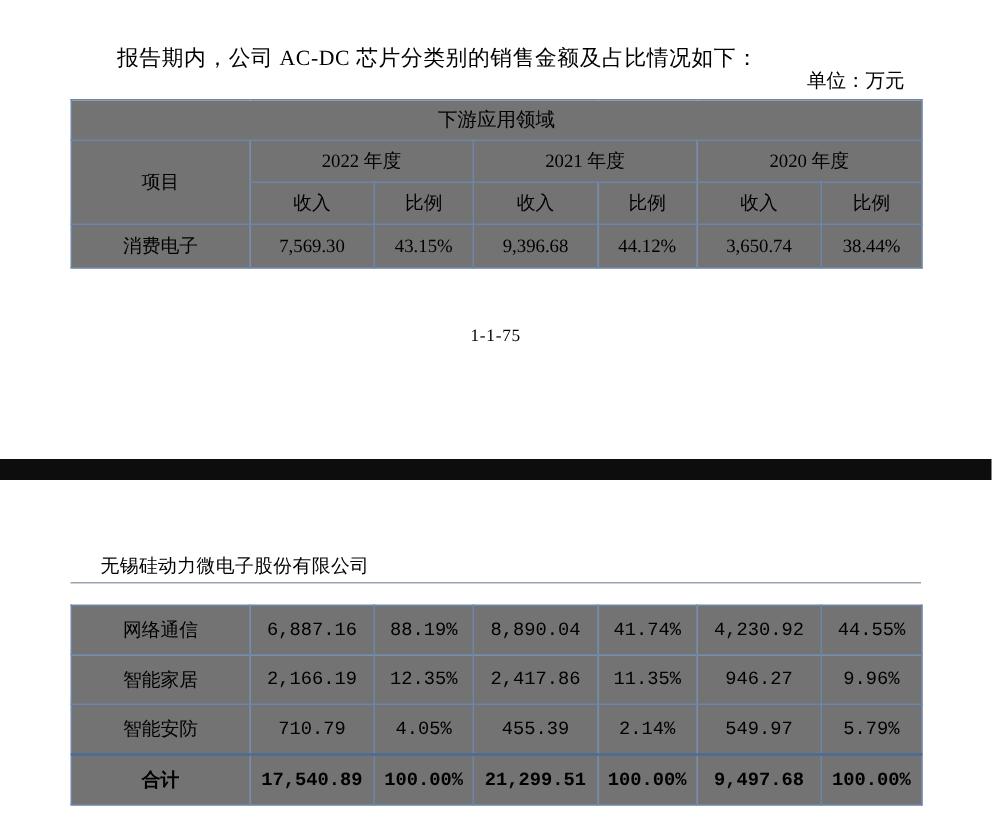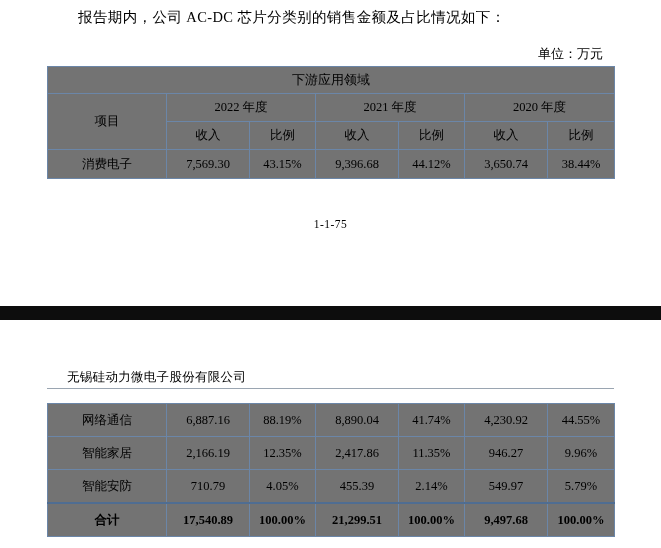--- a/index.html
+++ b/index.html
@@ -17,21 +17,21 @@
   }
   .page {
     position: relative;
     width: 661px;
     height: 548px;
   }
   
   .para {
     position: absolute;
     left: 78px;
-    top: 8px;
+    top: 29px;
     font-size: 14.5px;
     letter-spacing: 0.4px;
     white-space: nowrap;
   }
   .unit-line {
     position: absolute;
     right: 58px;
     top: 45px;
     font-size: 13px;
   }
@@ -112,20 +112,21 @@
     background: #9aa5b1;
   }
   #table-bottom {
     position: absolute;
     left: 47px;
     top: 403px;
     width: 567px;
   }
   #table-bottom td {
     height: 26px;
+    font-family: Liberation Mono, monospace;
   }
   #table-bottom tr.total td {
     font-weight: bold;
     border-top-width: 2px;
     border-top-color: #4a6party;
   }
   #table-bottom tr.total td {
     border-top: 2px solid #4f6d92;
   }
   .lbl {

